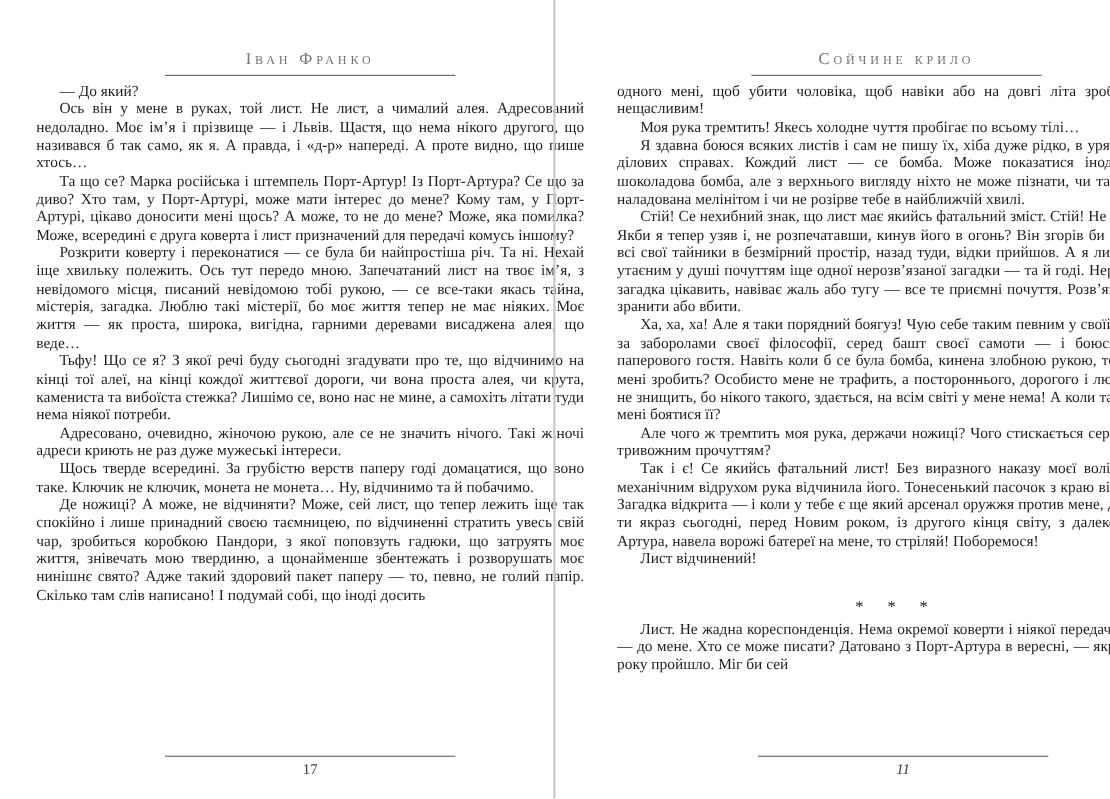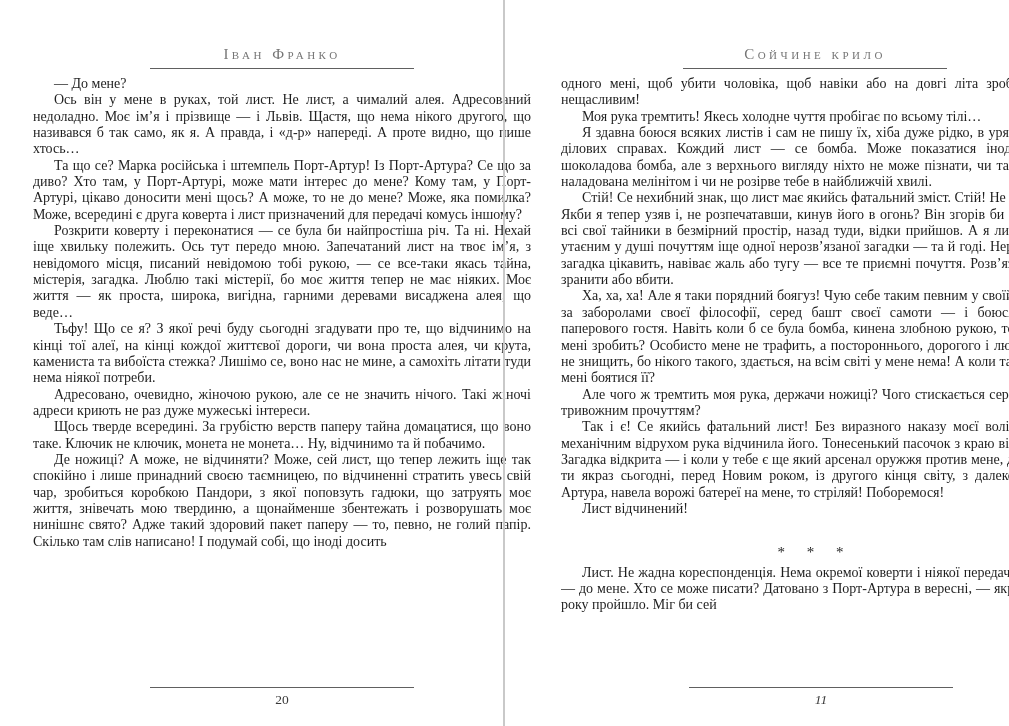--- a/index.html
+++ b/index.html
@@ -108,32 +108,32 @@
 <body>
 
 <div class="spread">
 
   <section class="page page-left">
     <header class="running-head">
       <span class="head-title">Іван Франко</span>
       <div class="head-rule"></div>
     </header>
     <div class="text-block">
-        <p class="para normal">— До мене?</p>
+        <p class="para normal">— До який?</p>
         <p class="para normal">Ось він у мене в руках, той лист. Не лист, а чималий алея. Адресований недоладно. Моє ім’я і прізвище — і Львів. Щастя, що нема нікого другого, що називався б так само, як я. А правда, і «д-р» напереді. А проте видно, що пише хтось…</p>
         <p class="para normal">Та що се? Марка російська і штемпель Порт-Артур! Із Порт-Артура? Се що за диво? Хто там, у Порт-Артурі, може мати інтерес до мене? Кому там, у Порт-Артурі, цікаво доносити мені щось? А може, то не до мене? Може, яка помилка? Може, всередині є друга коверта і лист призначений для передачі комусь іншому?</p>
         <p class="para normal">Розкрити коверту і переконатися — се була би найпростіша річ. Та ні. Нехай іще хвильку полежить. Ось тут передо мною. Запечатаний лист на твоє ім’я, з невідомого місця, писаний невідомою тобі рукою, — се все-таки якась тайна, містерія, загадка. Люблю такі містерії, бо моє життя тепер не має ніяких. Моє життя — як проста, широка, вигідна, гарними деревами висаджена алея, що веде…</p>
         <p class="para normal">Тьфу! Що се я? З якої речі буду сьогодні згадувати про те, що відчинимо на кінці тої алеї, на кінці кождої життєвої дороги, чи вона проста алея, чи крута, камениста та вибоїста стежка? Лишімо се, воно нас не мине, а самохіть літати туди нема ніякої потреби.</p>
         <p class="para normal">Адресовано, очевидно, жіночою рукою, але се не значить нічого. Такі жіночі адреси криють не раз дуже мужеські інтереси.</p>
-        <p class="para normal">Щось тверде всередині. За грубістю верств паперу тайна домацатися, що воно таке. Ключик не ключик, монета не монета… Ну, відчинимо та й побачимо.</p>
+        <p class="para normal">Щось тверде всередині. За грубістю верств паперу годі домацатися, що воно таке. Ключик не ключик, монета не монета… Ну, відчинимо та й побачимо.</p>
         <p class="para normal">Де ножиці? А може, не відчиняти? Може, сей лист, що тепер лежить іще так спокійно і лише принадний своєю таємницею, по відчиненні стратить увесь свій чар, зробиться коробкою Пандори, з якої поповзуть гадюки, що затруять моє життя, знівечать мою твердиню, а щонайменше збентежать і розворушать моє нинішнє свято? Адже такий здоровий пакет паперу — то, певно, не голий папір. Скілько там слів написано! І подумай собі, що іноді досить</p>
       </div>
     <footer class="page-footer">
       <div class="foot-rule"></div>
-      <div class="folio">20</div>
+      <div class="folio">17</div>
     </footer>
   </section>
 
   <div class="page-divider"></div>
 
   <section class="page page-right">
     <header class="running-head">
       <span class="head-title">Сойчине крило</span>
       <div class="head-rule"></div>
     </header>

